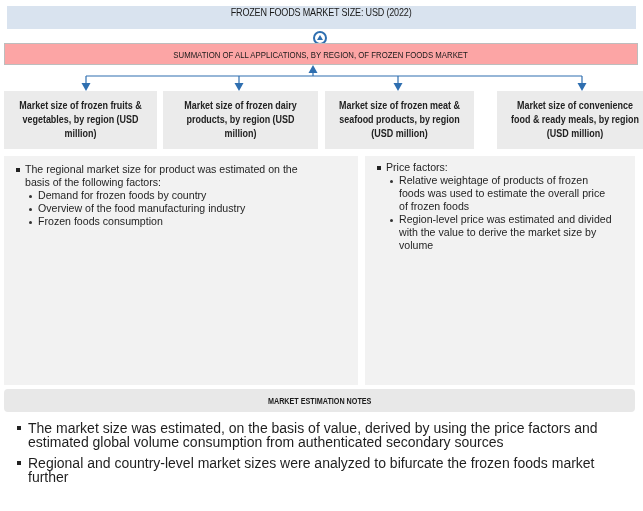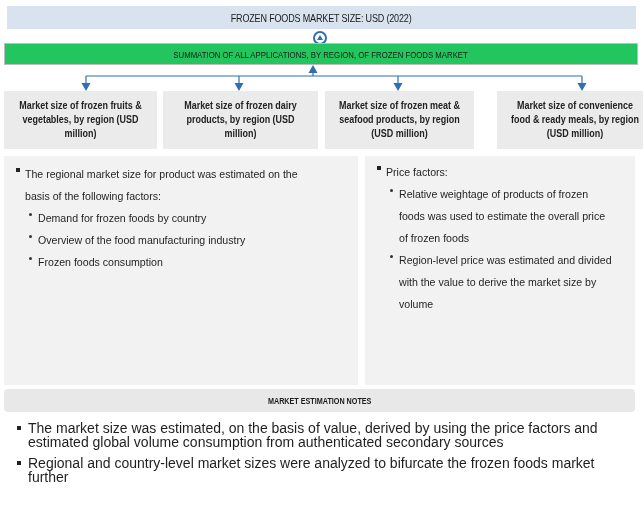--- a/index.html
+++ b/index.html
@@ -1,42 +1,42 @@
 <!DOCTYPE html>
 <html><head>
 <meta charset="utf-8">
 <style>
   html, body { margin: 0; padding: 0; background: #ffffff; }
   body { width: 643px; height: 511px; position: relative; overflow: hidden;
          font-family: "Liberation Sans", sans-serif; color: #1a1a1a; }
   .abs { position: absolute; box-sizing: border-box; }
 
   .title-bar { left: 7px; top: 6px; width: 629px; height: 23px; background: #d9e3ef;
-               display: flex; align-items: center; justify-content: center;
+               display: flex; justify-content: center;
                font-family: "Liberation Sans Narrow", "Liberation Sans", sans-serif;
                font-size: 10.5px; letter-spacing: -0.2px; transform-origin: center; }
   .title-bar span { display: inline-block; transform: scaleX(0.86); }
 
   .up-circle { left: 313px; top: 31px; width: 14px; height: 14px; border: 2px solid #2f6fb0;
                border-radius: 50%; background: #fff; display: flex; align-items: center; justify-content: center; }
   .up-circle::after { content: ""; width: 0; height: 0; border-left: 3.5px solid transparent;
                border-right: 3.5px solid transparent; border-bottom: 5px solid #2f6fb0; margin-top: -1px; }
 
-  .sum-box { left: 4px; top: 43px; width: 634px; height: 22px; border: 1px solid #bdbdbd; background: #22c55e;
+  .sum-box { left: 4px; top: 43px; width: 634px; height: 22px; border: 1px solid #bdbdbd; background: #fca5a5;
              display: flex; align-items: center; justify-content: center; font-size: 9.5px; }
   .sum-box span { display: inline-block; transform: scaleX(0.82); white-space: nowrap; }
 
   svg.connectors { position: absolute; left: 0; top: 0; width: 643px; height: 511px; pointer-events: none; }
 
   .seg-box { top: 91px; height: 58px; background: #ebebeb; display: flex; align-items: center;
              justify-content: flex-start; text-align: center; font-size: 10.2px; font-weight: bold;
              line-height: 14px; color: #222; padding: 0 2px; }
   .seg-box span { display: inline-block; transform: scaleX(0.88); }
 
-  .panel { background: #f2f2f2; font-size: 10.6px; line-height: 22px; color: #1f1f1f; }
+  .panel { background: #f2f2f2; font-size: 10.6px; line-height: 13px; color: #1f1f1f; }
   .panel ul { margin: 0; padding: 0; list-style: none; }
   .sq-item { position: relative; padding-left: 21px; }
   .sq-item::before { content: ""; position: absolute; left: 12px; top: 5px; width: 4px; height: 4px; background: #222; }
   .dot-item { position: relative; padding-left: 13px; }
   .dot-item::before { content: ""; position: absolute; left: 4px; top: 6px; width: 3px; height: 3px; border-radius: 50%; background: #333; }
 
   .notes-header { left: 4px; top: 389px; width: 631px; height: 23px; background: #e8e8e8; border-radius: 4px;
                   display: flex; align-items: center; justify-content: center; font-size: 9px; font-weight: bold; }
   .notes-header span { display: inline-block; transform: scaleX(0.8); white-space: nowrap; }
 

